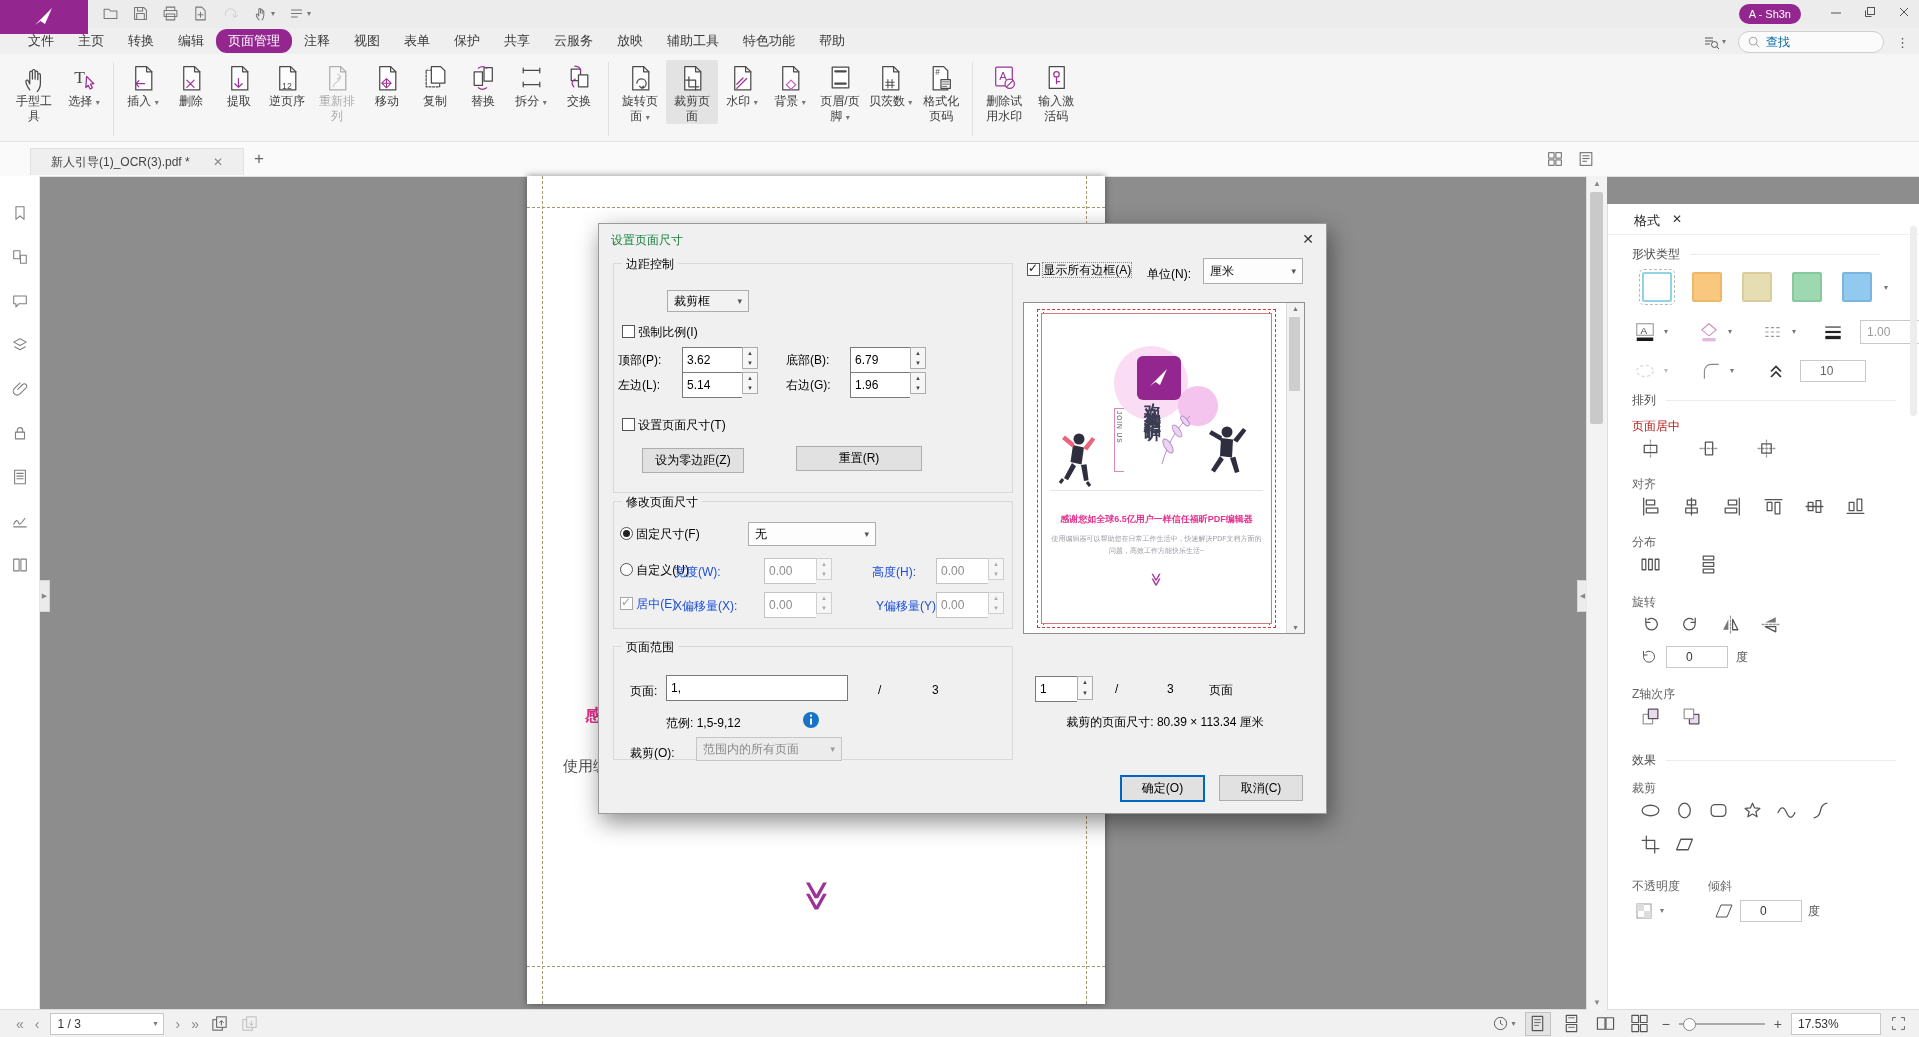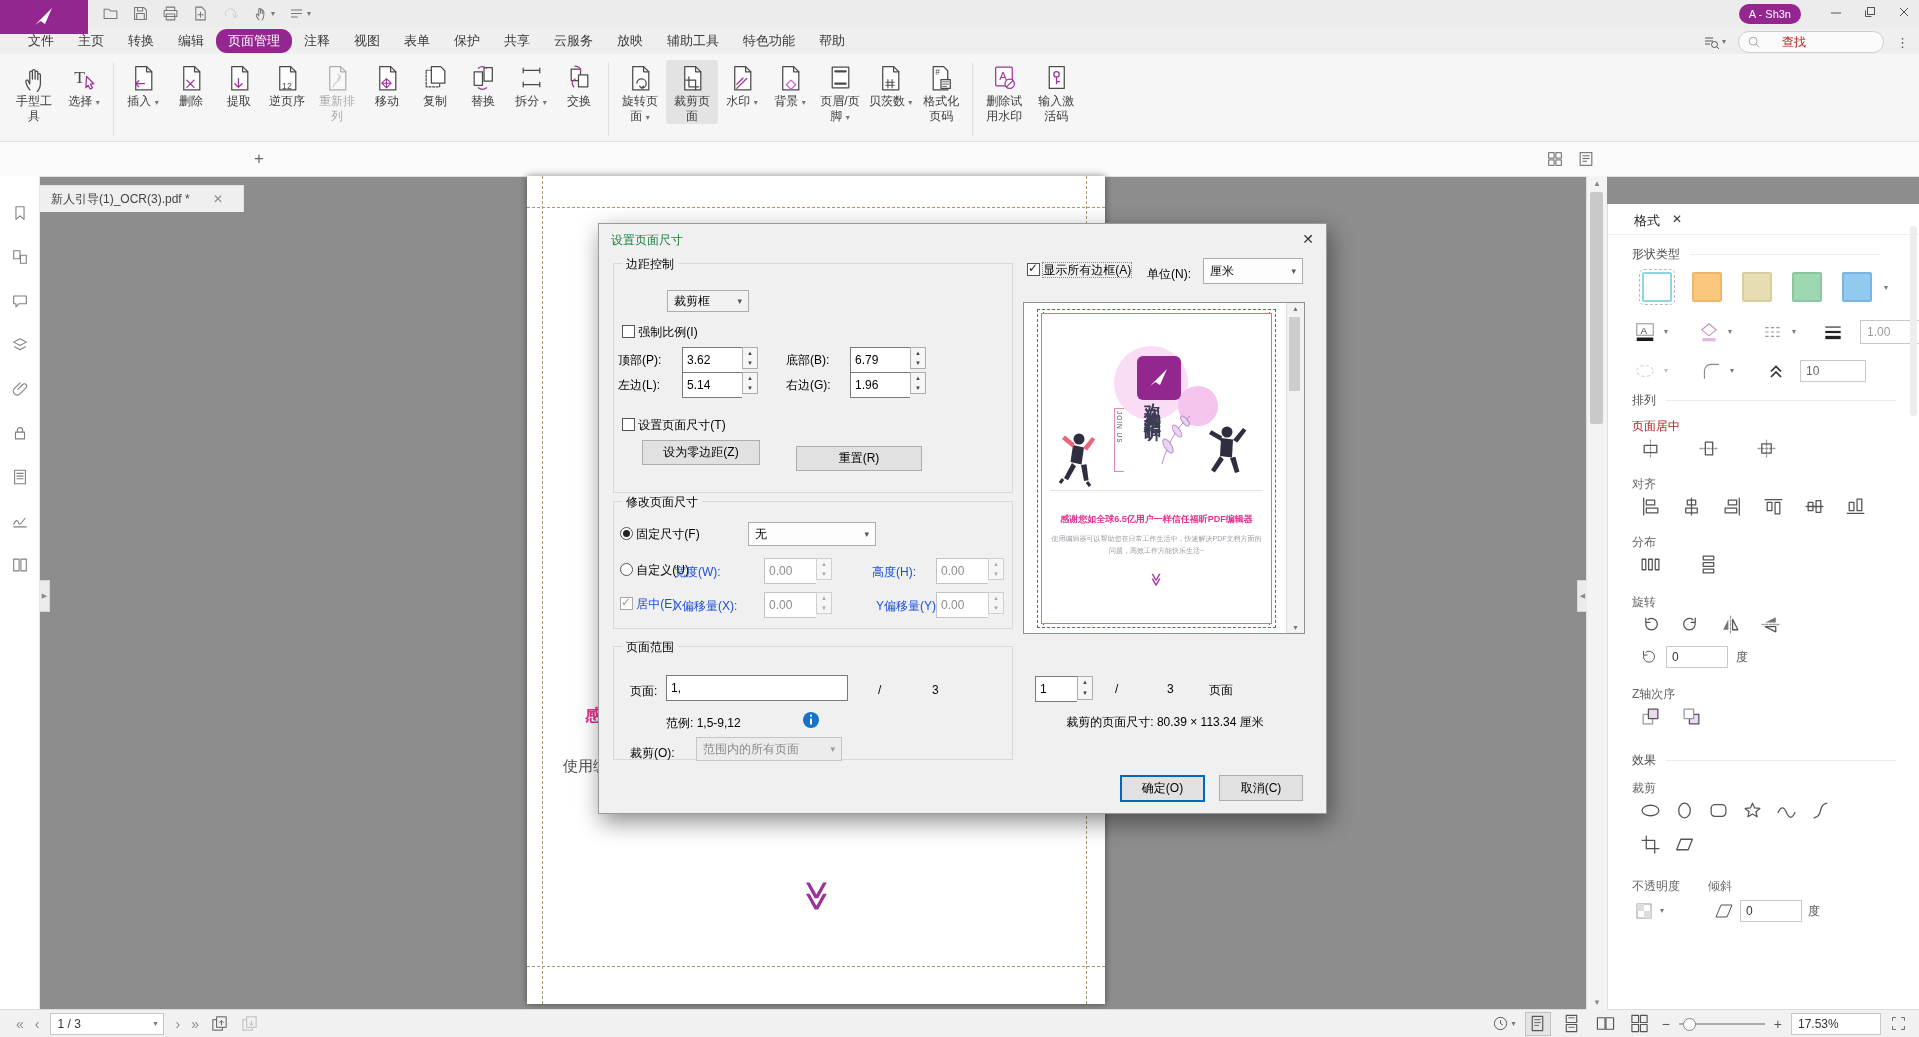--- a/index.html
+++ b/index.html
@@ -19,35 +19,35 @@
   .account{position:absolute;right:118px;top:4px;height:20px;padding:0 10px;border-radius:10px;
            background:#94278f;color:#fff;font-size:11px;display:flex;align-items:center;}
   .winbtns{position:absolute;right:8px;top:5px;display:flex;gap:20px;align-items:center;}
   
   .menubar{position:absolute;top:28px;left:0;right:0;height:26px;background:#efefef;}
   #menu-items{display:flex;margin-left:16px;align-items:center;height:26px;}
   .mitem{padding:3px 12px;font-size:13px;color:#3a3a3a;border-radius:11px;white-space:nowrap;}
   .mitem.active{background:#94278f;color:#fff;}
   .menu-right{position:absolute;right:10px;top:3px;display:flex;align-items:center;gap:12px;}
   .search-pill{width:128px;height:20px;border:1px solid #cfcfcf;border-radius:11px;background:#fbfbfb;
-               display:flex;align-items:center;padding:0 8px;gap:21px;color:#b91c1c;}
+               display:flex;align-items:center;padding:0 8px;gap:5px;color:#0369a1;}
   .vdots{font-size:13px;color:#555;}
   
   .ribbon{position:absolute;top:54px;left:0;right:0;height:88px;background:#f6f6f6;
           border-bottom:1px solid #e2e2e2;display:flex;align-items:flex-start;padding:6px 0 0 8px;box-sizing:border-box;}
   .tool{display:flex;flex-direction:column;align-items:center;min-width:42px;padding:3px 3px 0;border-radius:3px;}
   .tool .ticon{height:31px;}
   .tlabel{font-size:12px;line-height:15px;text-align:center;color:#3c3c3c;max-width:46px;}
   .tool.active{background:#e3e3e3;}
   .tool.disabled{opacity:.42;}
   .tsep{width:1px;background:#e0e0e0;height:74px;margin:2px 5px 0;flex:none;}
   
   .tabbar{position:absolute;top:142px;left:0;right:0;height:34px;background:#fafafa;border-bottom:1px solid #e0e0e0;}
   .tab{position:absolute;left:30px;top:6px;width:214px;height:27px;background:#efefef;border:1px solid #e0e0e0;
-       border-bottom:none;display:flex;align-items:center;padding:0 20px;font-size:12px;color:#444;box-sizing:border-box;margin-top:37px;}
+       border-bottom:none;display:flex;align-items:center;padding:0 20px;font-size:12px;color:#444;box-sizing:border-box;}
   .tab .tclose{margin-left:auto;color:#888;font-size:12px;}
   .newtab{position:absolute;left:254px;top:7px;font-size:17px;color:#666;}
   .tabicons{position:absolute;left:1546px;top:8px;display:flex;gap:13px;}
   
   .rail{position:absolute;left:0;top:176px;width:40px;bottom:27px;background:#fff;border-right:1px solid #e6e6e6;
         display:flex;flex-direction:column;align-items:center;padding-top:28px;gap:26px;box-sizing:border-box;}
   .railicon{opacity:.75;}
   .lhandle{position:absolute;left:40px;top:580px;width:9px;height:30px;background:#ebebeb;border:1px solid #d5d5d5;
            border-left:none;display:flex;align-items:center;justify-content:center;font-size:7px;color:#888;z-index:3;}
   .rhandle{position:absolute;left:1577px;top:580px;width:9px;height:30px;background:#ebebeb;border:1px solid #d5d5d5;
@@ -73,21 +73,21 @@
   .pclose{position:absolute;left:64px;top:8px;font-size:12px;color:#333;font-weight:bold;}
   .sect{position:absolute;font-size:12px;color:#4a4a4a;display:flex;align-items:center;}
   .sect .sline{width:190px;height:1px;background:#ececec;margin-left:10px;}
   .prow{position:absolute;display:flex;align-items:center;}
   .picon{display:flex;align-items:center;}
   .picon.dis{opacity:.45;}
   .swatch{width:30px;height:30px;border-radius:2px;box-sizing:border-box;}
   .swatch.sel{outline:1px dashed #b9b9b9;outline-offset:2px;}
   .pselect{height:24px;border:1px solid #c9c9c9;background:#fff;display:flex;align-items:center;
            justify-content:space-between;padding:0 6px;color:#9a9a9a;box-sizing:border-box;}
-  .pinput{height:22px;border:1px solid #c9c9c9;background:#fff;padding:0 5px;color:#888;font-size:12px;box-sizing:border-box;
+  .pinput{height:22px;border:1px solid #c9c9c9;background:#fff;padding:0 19px;color:#888;font-size:12px;box-sizing:border-box;
           font-family:"Liberation Sans",sans-serif;}
   .pscroll{position:absolute;right:2px;top:22px;width:7px;height:190px;background:#ededed;border-radius:4px;}
   
   .status{position:absolute;left:0;right:0;bottom:0;height:27px;background:#f1f1f1;border-top:1px solid #dcdcdc;}
   .st-left{position:absolute;left:16px;top:0;height:100%;display:flex;align-items:center;gap:11px;color:#777;}
   .st-left .nav{font-size:14px;color:#888;}
   .pagecombo{width:100px;height:20px;background:#fff;border:1px solid #c8c8c8;display:flex;align-items:center;
              padding:0 6px;justify-content:space-between;color:#333;}
   .st-right{position:absolute;right:12px;top:0;height:100%;display:flex;align-items:center;gap:9px;}
   .viewicon{width:24px;height:22px;display:flex;align-items:center;justify-content:center;border:1px solid transparent;}
@@ -621,21 +621,21 @@
         <input class="sinput" value="1.96" style="">
         <span class="updown">
             <i>▲</i>
             <i>▼</i>
           </span>
       </span>
       <span class="abs" style="left:8px;top:153px">
         <span class="cb"></span>
         <span class="lbl">设置页面尺寸(T)</span>
       </span>
-      <div class="btn" style="left:28px;top:176px;width:118px;height:25px">设为零边距(Z)</div>
+      <div class="btn" style="left:28px;top:184px;width:102px;height:25px">设为零边距(Z)</div>
       <div class="btn" style="left:182px;top:182px;width:126px;height:25px">重置(R)</div>
     </div>
 
     <div class="grp g-resize">
       <span class="grp-label">修改页面尺寸</span>
       <span class="abs" style="left:6px;top:24px">
         <span class="rb on"></span>
         <span class="lbl">固定尺寸(F)</span>
       </span>
       <div class="combo abs" style="left:134px;top:20px;width:128px;height:24px">

